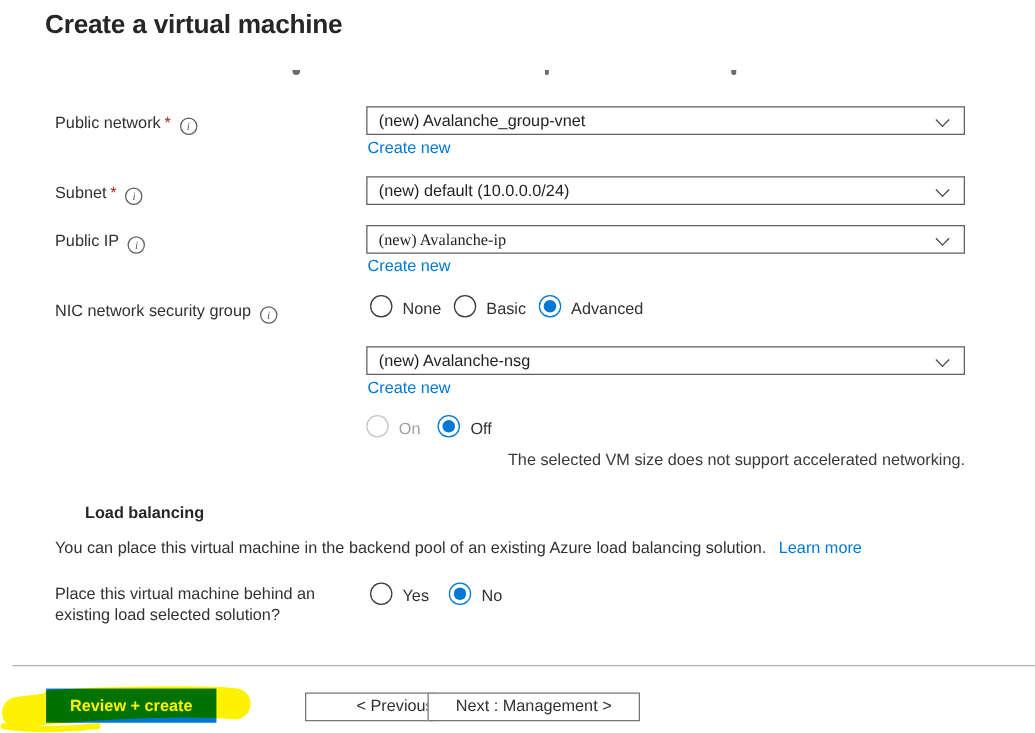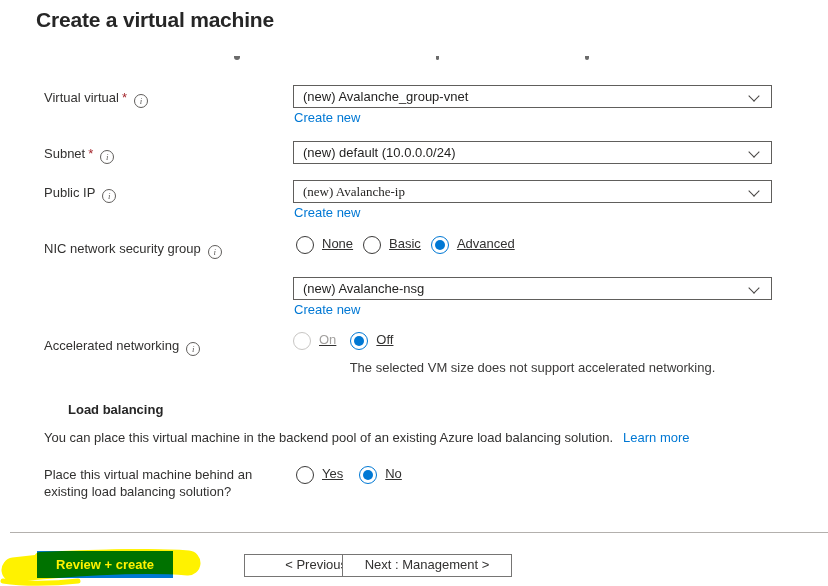--- a/index.html
+++ b/index.html
@@ -18,29 +18,29 @@
                font-size:9px; line-height:12px; text-align:center; color:#5f5d5b; vertical-align:-2px; font-style:italic;
                font-family:"Liberation Serif",serif; }
 
   .dropdown { position:absolute; left:293px; width:479px; height:23px; background:#fff; border:1px solid #605e5c; cursor:pointer; }
   .dropdown .value { position:absolute; left:9px; top:3px; font-size:13px; color:#201f1e; white-space:nowrap; }
   .chevron { position:absolute; right:13px; top:6px; width:8px; height:8px; border-right:1.5px solid #484644; border-bottom:1.5px solid #484644; transform:rotate(45deg); }
 
   .link { position:absolute; font-size:13px; color:#0078d4; cursor:pointer; text-decoration:none; white-space:nowrap; }
 
   .radio-group { position:absolute; display:flex; align-items:center; }
-  .radio-option { display:flex; align-items:flex-start; cursor:pointer;text-decoration:underline; }
+  .radio-option { display:flex; align-items:flex-end; cursor:pointer; }
   .radio-circle { width:18px; height:18px; border:1px solid #3b3a39; border-radius:50%; background:#fff; position:relative; flex:0 0 auto; }
   .radio-option.selected .radio-circle { border-color:#0078d4; }
   .radio-option.selected .radio-circle::after { content:""; position:absolute; left:3px; top:3px; width:10px; height:10px; border-radius:50%; background:#0078d4; }
   .radio-option.disabled .radio-circle { border-color:#c8c6c4; }
   .radio-option .radio-label { margin-left:8px; font-size:13px; color:#323130; white-space:nowrap; }
   .radio-option.disabled .radio-label { color:#a19f9d; }
 
-  .note-text { position:absolute; left:293px; width:479px; text-align:center; font-size:13px; color:#3b3a39; }
+  .note-text { position:absolute; left:293px; width:479px; text-align:right; font-size:13px; color:#3b3a39; }
 
   .section-heading { position:absolute; left:44px; font-size:13px; font-weight:700; color:#262626; }
   .paragraph { position:absolute; left:44px; font-size:13px; color:#323130; white-space:nowrap; }
   .paragraph .inline-link { color:#0078d4; cursor:pointer; margin-left:10px; }
 
   .question-label { position:absolute; left:44px; font-size:13px; color:#323130; line-height:17px; width:250px; }
 
   .footer-divider { position:absolute; left:10px; top:532px; width:818px; height:0; border-top:1px solid #b3b0ad; }
 
   .btn { position:absolute; font-size:13px; text-align:center; cursor:pointer; }
@@ -56,21 +56,21 @@
 
 <div id="stage">
 
   <div class="page-title">Create a virtual machine</div>
 
   <div class="remnant" style="left:234px; width:6px;"></div>
   <div class="remnant" style="left:436px; width:3px;"></div>
   <div class="remnant" style="left:585px; width:4px;"></div>
 
   <div class="field-label" style="top:90px;">
-    <span>Virtual virtual</span><span class="required-marker">*</span><span class="info-icon"><span>i</span></span>
+    <span>Public network</span><span class="required-marker">*</span><span class="info-icon"><span>i</span></span>
   </div>
   <div class="dropdown" style="top:85px;">
     <span class="value">(new) Avalanche_group-vnet</span>
     <span class="chevron"></span>
   </div>
   <a class="link" style="left:294px; top:110px;">Create new</a>
 
   <div class="field-label" style="top:146px;">
     <span>Subnet</span><span class="required-marker">*</span><span class="info-icon"><span>i</span></span>
   </div>
@@ -105,43 +105,40 @@
         <span class="radio-label">Advanced</span>
       </span>
   </div>
 
   <div class="dropdown" style="top:277px;padding-left:10px;">
     <span class="value">(new) Avalanche-nsg</span>
     <span class="chevron"></span>
   </div>
   <a class="link" style="left:294px; top:302px;">Create new</a>
 
-  <div class="field-label" style="top:338px;">
-    <span>Accelerated networking</span><span class="info-icon"><span>i</span></span>
-  </div>
   <div class="radio-group" style="left:293px; top:332px; gap:14px;">
     <span class="radio-option disabled">
         <span class="radio-circle"></span>
         <span class="radio-label">On</span>
       </span>
     <span class="radio-option selected">
         <span class="radio-circle"></span>
         <span class="radio-label">Off</span>
       </span>
   </div>
   <div class="note-text" style="top:360px;">The selected VM size does not support accelerated networking.</div>
 
   <div class="section-heading" style="top:402px;margin-left:24px;">Load balancing</div>
   <div class="paragraph" style="top:430px;">
     <span>You can place this virtual machine in the backend pool of an existing Azure load balancing solution.</span><span class="inline-link">Learn more</span>
   </div>
 
   <div class="question-label" style="top:466px;">
     <div>Place this virtual machine behind an</div>
-    <div>existing load balancing solution?</div>
+    <div>existing load selected solution?</div>
   </div>
   <div class="radio-group" style="left:296px; top:466px; gap:16px;">
     <span class="radio-option">
         <span class="radio-circle"></span>
         <span class="radio-label">Yes</span>
       </span>
     <span class="radio-option selected">
         <span class="radio-circle"></span>
         <span class="radio-label">No</span>
       </span>

